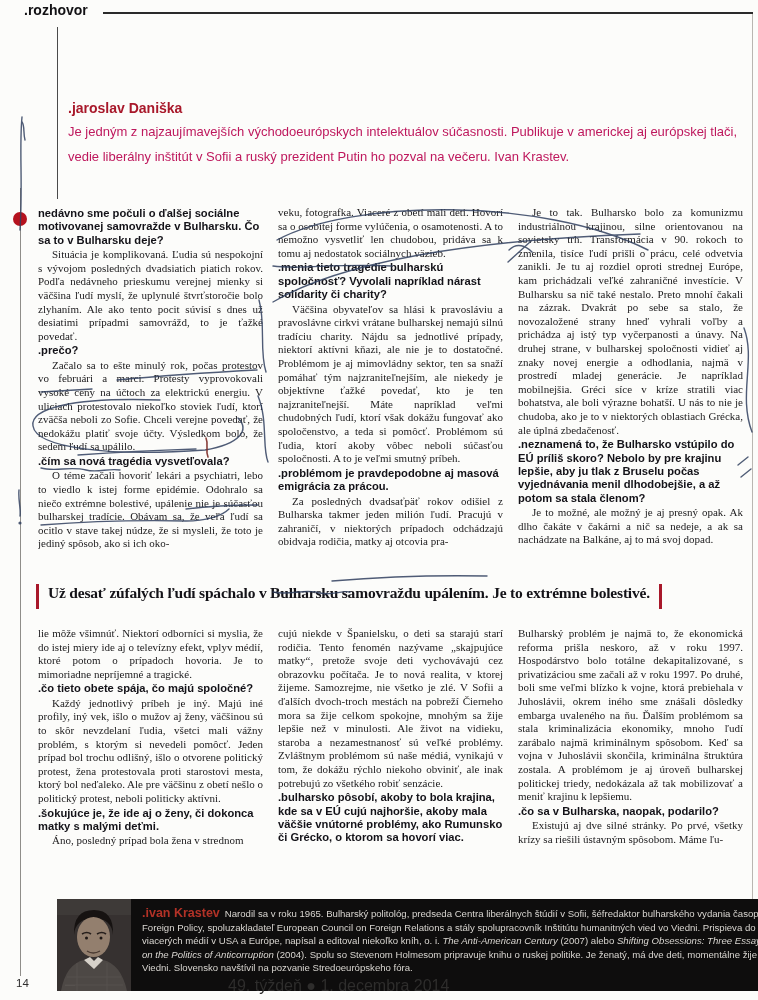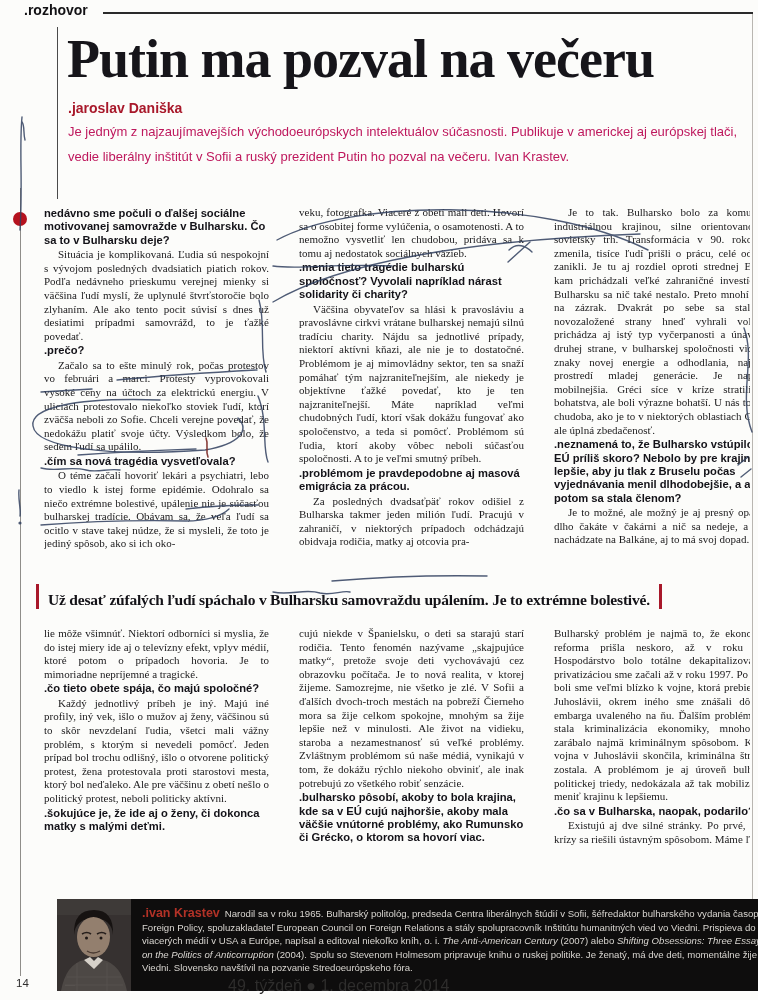--- a/index.html
+++ b/index.html
@@ -13,34 +13,34 @@
   .left-frame{position:absolute;left:20px;top:188px;width:1px;height:788px;background:#8f8d89;}
   .title-rule{position:absolute;left:57px;top:27px;width:1px;height:172px;background:#4a4a4a;}
   
   .title{position:absolute;left:67px;top:28px;font-family:"Liberation Serif",serif;font-weight:700;
         font-size:54px;letter-spacing:-1px;color:#16151a;white-space:nowrap;}
   .byline{position:absolute;left:68px;top:100px;font-family:"Liberation Sans",sans-serif;
         font-weight:700;font-size:14px;color:#a8182a;}
   .lead{position:absolute;left:68px;top:119px;width:678px;font-family:Liberation Sans, sans-serif;
         font-size:13px;line-height:25px;color:#be185d;}
   
-  .cols{position:absolute;left:44px;width:706px;display:flex;gap:30px;overflow:hidden;}
+  .cols{position:absolute;left:38px;width:706px;display:flex;gap:15px;overflow:hidden;}
   .cols-top{top:206px;height:374px;}
   .cols-bottom{top:627px;height:244px;}
   .col{flex:0 0 225px;width:225px;text-align:justify;font-size:11px;line-height:13.6px;}
   .col p{margin:0;}
   .col p.q{font-family:"Liberation Sans",sans-serif;font-weight:700;font-size:11.2px;
         line-height:13.4px;text-align:left;color:#131218;padding:1px 0;}
   .col p.a{text-indent:14px;}
   .col p.ac{text-indent:0;}
   
   .q-bullet{position:absolute;left:13px;top:212px;width:14px;height:14px;border-radius:50%;
         background:#b5121e;}
   
-  .pull-quote{position:absolute;left:36px;top:584px;width:714px;display:flex;align-items:flex-end;gap:9px;}
+  .pull-quote{position:absolute;left:36px;top:584px;width:714px;display:flex;align-items:flex-start;gap:9px;}
   .pq-bar{width:3px;height:25px;background:#a8182a;flex:0 0 3px;}
   .pq-text{font-family:"Liberation Serif",serif;font-weight:700;font-size:15.5px;
         letter-spacing:-0.2px;color:#141318;white-space:nowrap;}
   
   .bio{position:absolute;left:57px;top:899px;width:732px;height:92px;background:#0e0d0d;
         display:flex;}
   .bio-photo{flex:0 0 74px;width:74px;height:92px;}
   .bio-content{padding:8px 12px 4px 11px;font-family:"Liberation Sans",sans-serif;
         font-size:9.6px;line-height:13.6px;color:#d9d6d1;text-align:left;}
   .bio-name{color:#b23227;font-weight:700;font-size:12.5px;margin-right:5px;}
@@ -57,21 +57,20 @@
 <body>
 
 <div id="page">
 
   <div class="section-label">.rozhovor</div>
   <div class="top-rule"></div>
   <div class="right-edge"></div>
   <div class="left-frame"></div>
   <div class="title-rule"></div>
 
-  <h1 class="title" style="margin:0;">Putin ma pozval na večeru</h1>
   <div class="byline">.jaroslav Daniška</div>
   <div class="lead">Je jedným z najzaujímavejších východoeurópskych intelektuálov súčasnosti. Publikuje v americkej aj európskej tlači, vedie liberálny inštitút v Sofii a ruský prezident Putin ho pozval na večeru. Ivan Krastev.</div>
 
   <div class="q-bullet"></div>
 
   <div class="cols cols-top">
     <div class="col">
       <p class="q">nedávno sme počuli o ďalšej sociálne motivovanej samovražde v Bulharsku. Čo sa to v Bulharsku deje?</p>
       <p class="a">Situácia je komplikovaná. Ľudia sú nespokojní s vývojom posledných dvadsiatich piatich rokov. Podľa nedávneho prieskumu verejnej mienky si väčšina ľudí myslí, že uplynulé štvrťstoročie bolo zlyhaním. Ale ako tento pocit súvisí s dnes už desiatimi prípadmi samovrážd, to je ťažké povedať.</p>
       <p class="q">.prečo?</p>
@@ -98,20 +97,21 @@
     <div class="pq-text">Už desať zúfalých ľudí spáchalo v Bulharsku samovraždu upálením. Je to extrémne bolestivé.</div>
     <div class="pq-bar"></div>
   </div>
 
   <div class="cols cols-bottom">
     <div class="col">
       <p class="ac">lie môže všimnúť. Niektorí odborníci si myslia, že do istej miery ide aj o televízny efekt, vplyv médií, ktoré potom o prípadoch hovoria. Je to mimoriadne nepríjemné a tragické.</p>
       <p class="q">.čo tieto obete spája, čo majú spoločné?</p>
       <p class="a">Každý jednotlivý príbeh je iný. Majú iné profily, iný vek, išlo o mužov aj ženy, väčšinou sú to skôr nevzdelaní ľudia, všetci mali vážny problém, s ktorým si nevedeli pomôcť. Jeden prípad bol trochu odlišný, išlo o otvorene politický protest, žena protestovala proti starostovi mesta, ktorý bol neďaleko. Ale pre väčšinu z obetí nešlo o politický protest, neboli politicky aktívni.</p>
       <p class="q">.šokujúce je, že ide aj o ženy, či dokonca matky s malými deťmi.</p>
+      <p class="a">Áno, posledný prípad bola žena v strednom</p>
     </div>
     <div class="col">
       <p class="ac">cujú niekde v Španielsku, o deti sa starajú starí rodičia. Tento fenomén nazývame „skajpujúce matky“, pretože svoje deti vychovávajú cez obrazovku počítača. Je to nová realita, v ktorej žijeme. Samozrejme, nie všetko je zlé. V Sofii a ďalších dvoch-troch mestách na pobreží Čierneho mora sa žije celkom spokojne, mnohým sa žije lepšie než v minulosti. Ale život na vidieku, staroba a nezamestnanosť sú veľké problémy. Zvláštnym problémom sú naše médiá, vynikajú v tom, že dokážu rýchlo niekoho obviniť, ale inak potrebujú zo všetkého robiť senzácie.</p>
       <p class="q">.bulharsko pôsobí, akoby to bola krajina, kde sa v EÚ cujú najhoršie, akoby mala väčšie vnútorné problémy, ako Rumunsko či Grécko, o ktorom sa hovorí viac.</p>
     </div>
     <div class="col">
       <p class="ac">Bulharský problém je najmä to, že ekonomická reforma prišla neskoro, až v roku 1997. Hospodárstvo bolo totálne dekapitalizované, s privatizáciou sme začali až v roku 1997. Po druhé, boli sme veľmi blízko k vojne, ktorá prebiehala v Juhoslávii, okrem iného sme znášali dôsledky embarga uvaleného na ňu. Ďalším problémom sa stala kriminalizácia ekonomiky, mnoho ľudí zarábalo najmä kriminálnym spôsobom. Keď sa vojna v Juhoslávii skončila, kriminálna štruktúra zostala. A problémom je aj úroveň bulharskej politickej triedy, nedokázala až tak mobilizovať a meniť krajinu k lepšiemu.</p>
       <p class="q">.čo sa v Bulharska, naopak, podarilo?</p>
       <p class="a">Existujú aj dve silné stránky. Po prvé, všetky krízy sa riešili ústavným spôsobom. Máme ľu-</p>
     </div>

